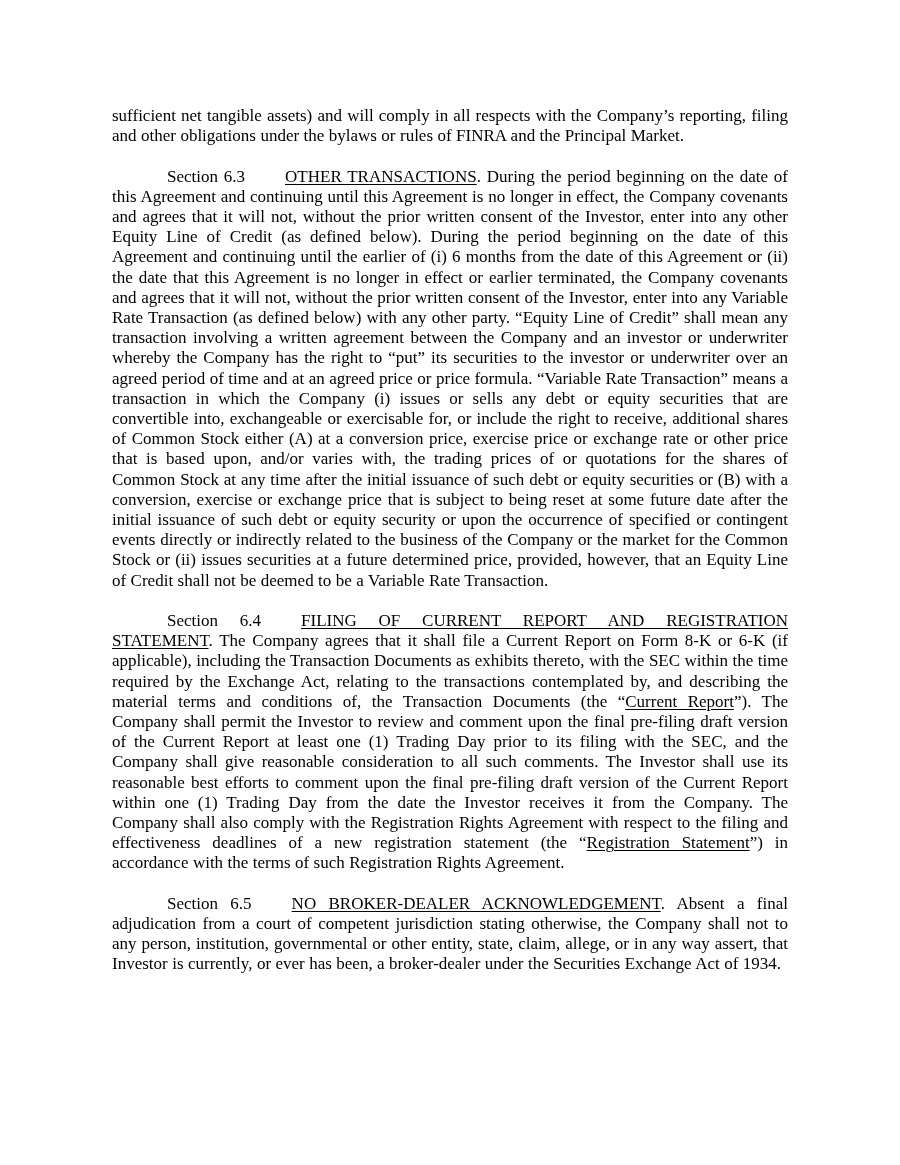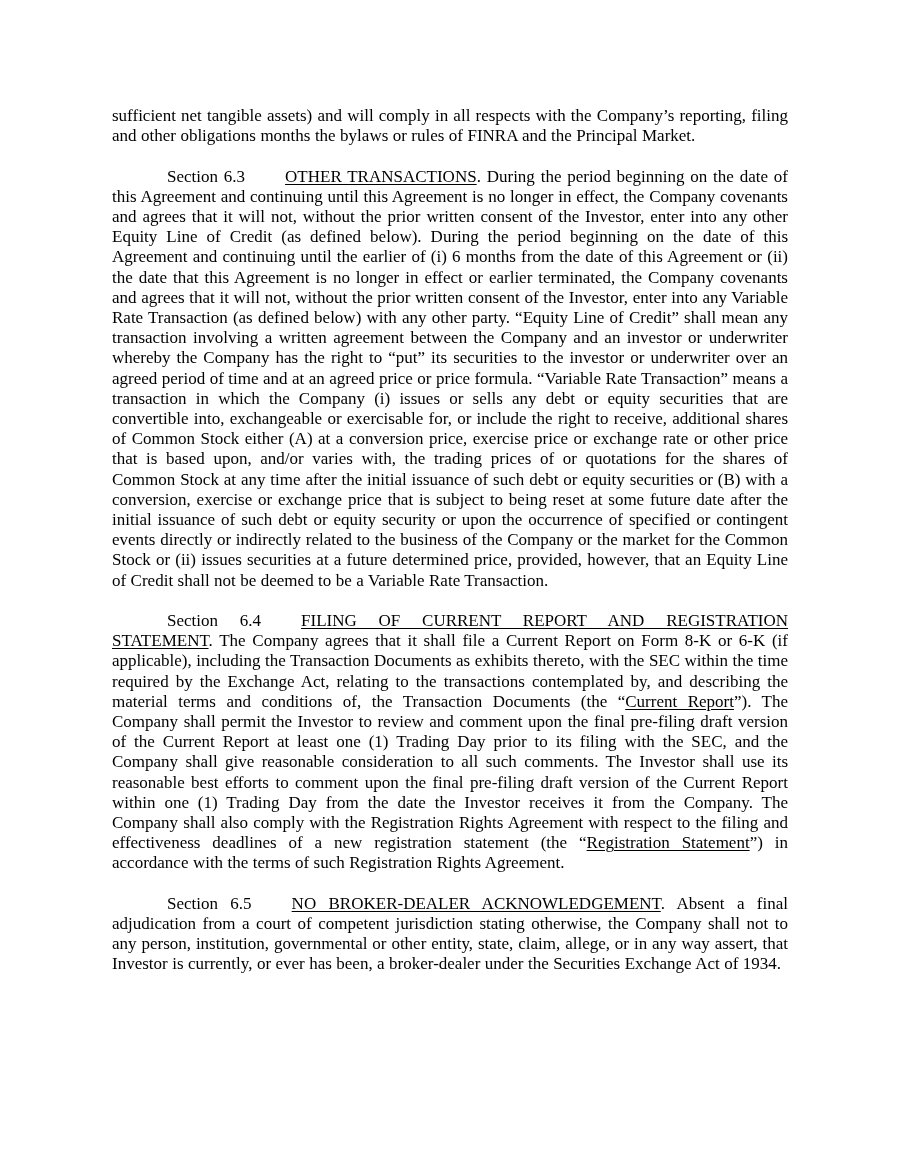--- a/index.html
+++ b/index.html
@@ -44,18 +44,18 @@
   .underlined {
     text-decoration: underline;
     text-underline-offset: 2px;
   }
 </style>
 </head>
 <body>
 
 <div class="page">
   <div class="content">
-      <p class="para"><span>sufficient net tangible assets) and will comply in all respects with the Company’s reporting, filing and other obligations months the bylaws or rules of FINRA and the Principal Market.</span></p>
+      <p class="para"><span>sufficient net tangible assets) and will comply in all respects with the Company’s reporting, filing and other obligations under the bylaws or rules of FINRA and the Principal Market.</span></p>
       <p class="para indent"><span>Section 6.3</span><span class="tab"></span><span class="underlined">OTHER TRANSACTIONS</span><span>. During the period beginning on the date of this Agreement and continuing until this Agreement is no longer in effect, the Company covenants and agrees that it will not, without the prior written consent of the Investor, enter into any other Equity Line of Credit (as defined below).  During the period beginning on the date of this Agreement and continuing until the earlier of (i) 6 months from the date of this Agreement or (ii) the date that this Agreement is no longer in effect or earlier terminated, the Company covenants and agrees that it will not, without the prior written consent of the Investor, enter into any Variable Rate Transaction (as defined below) with any other party.  “Equity Line of Credit” shall mean any transaction involving a written agreement between the Company and an investor or underwriter whereby the Company has the right to “put” its securities to the investor or underwriter over an agreed period of time and at an agreed price or price formula. “Variable Rate Transaction” means a transaction in which the Company (i) issues or sells any debt or equity securities that are convertible into, exchangeable or exercisable for, or include the right to receive, additional shares of Common Stock either (A) at a conversion price, exercise price or exchange rate or other price that is based upon, and/or varies with, the trading prices of or quotations for the shares of Common Stock at any time after the initial issuance of such debt or equity securities or (B) with a conversion, exercise or exchange price that is subject to being reset at some future date after the initial issuance of such debt or equity security or upon the occurrence of specified or contingent events directly or indirectly related to the business of the Company or the market for the Common Stock or (ii) issues securities at a future determined price, provided, however, that an Equity Line of Credit shall not be deemed to be a Variable Rate Transaction.</span></p>
       <p class="para indent"><span>Section 6.4</span><span class="tab"></span><span class="underlined">FILING OF CURRENT REPORT AND REGISTRATION STATEMENT</span><span>. The Company agrees that it shall file a Current Report on Form 8-K or 6-K (if applicable), including the Transaction Documents as exhibits thereto, with the SEC within the time required by the Exchange Act, relating to the transactions contemplated by, and describing the material terms and conditions of, the Transaction Documents (the “</span><span class="underlined">Current Report</span><span>”). The Company shall permit the Investor to review and comment upon the final pre-filing draft version of the Current Report at least one (1) Trading Day prior to its filing with the SEC, and the Company shall give reasonable consideration to all such comments. The Investor shall use its reasonable best efforts to comment upon the final pre-filing draft version of the Current Report within one (1) Trading Day from the date the Investor receives it from the Company. The Company shall also comply with the Registration Rights Agreement with respect to the filing and effectiveness deadlines of a new registration statement (the “</span><span class="underlined">Registration Statement</span><span>”) in accordance with the terms of such Registration Rights Agreement.</span></p>
       <p class="para indent"><span>Section 6.5</span><span class="tab"></span><span class="underlined">NO BROKER-DEALER ACKNOWLEDGEMENT</span><span>. Absent a final adjudication from a court of competent jurisdiction stating otherwise, the Company shall not to any person, institution, governmental or other entity, state, claim, allege, or in any way assert, that Investor is currently, or ever has been, a broker-dealer under the Securities Exchange Act of 1934.</span></p>
     </div>
 </div>
 
 </body></html>

